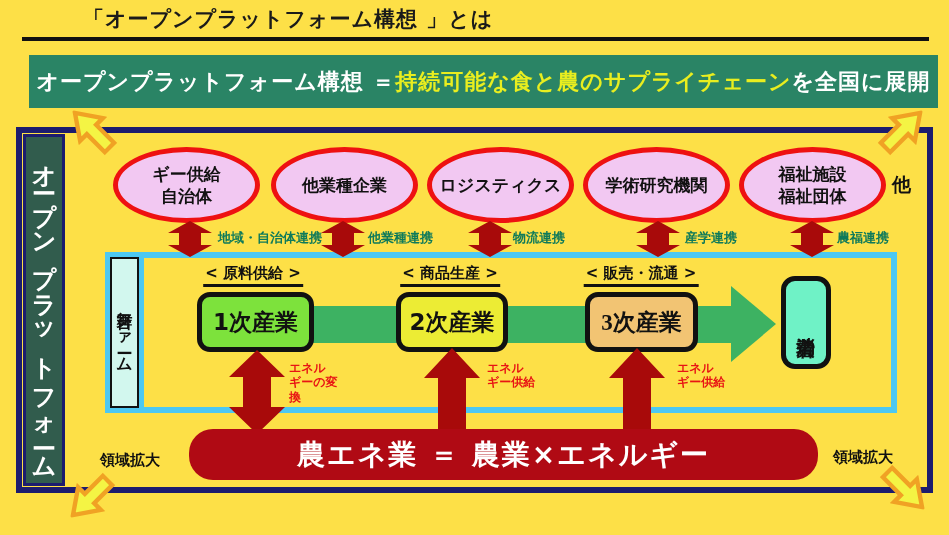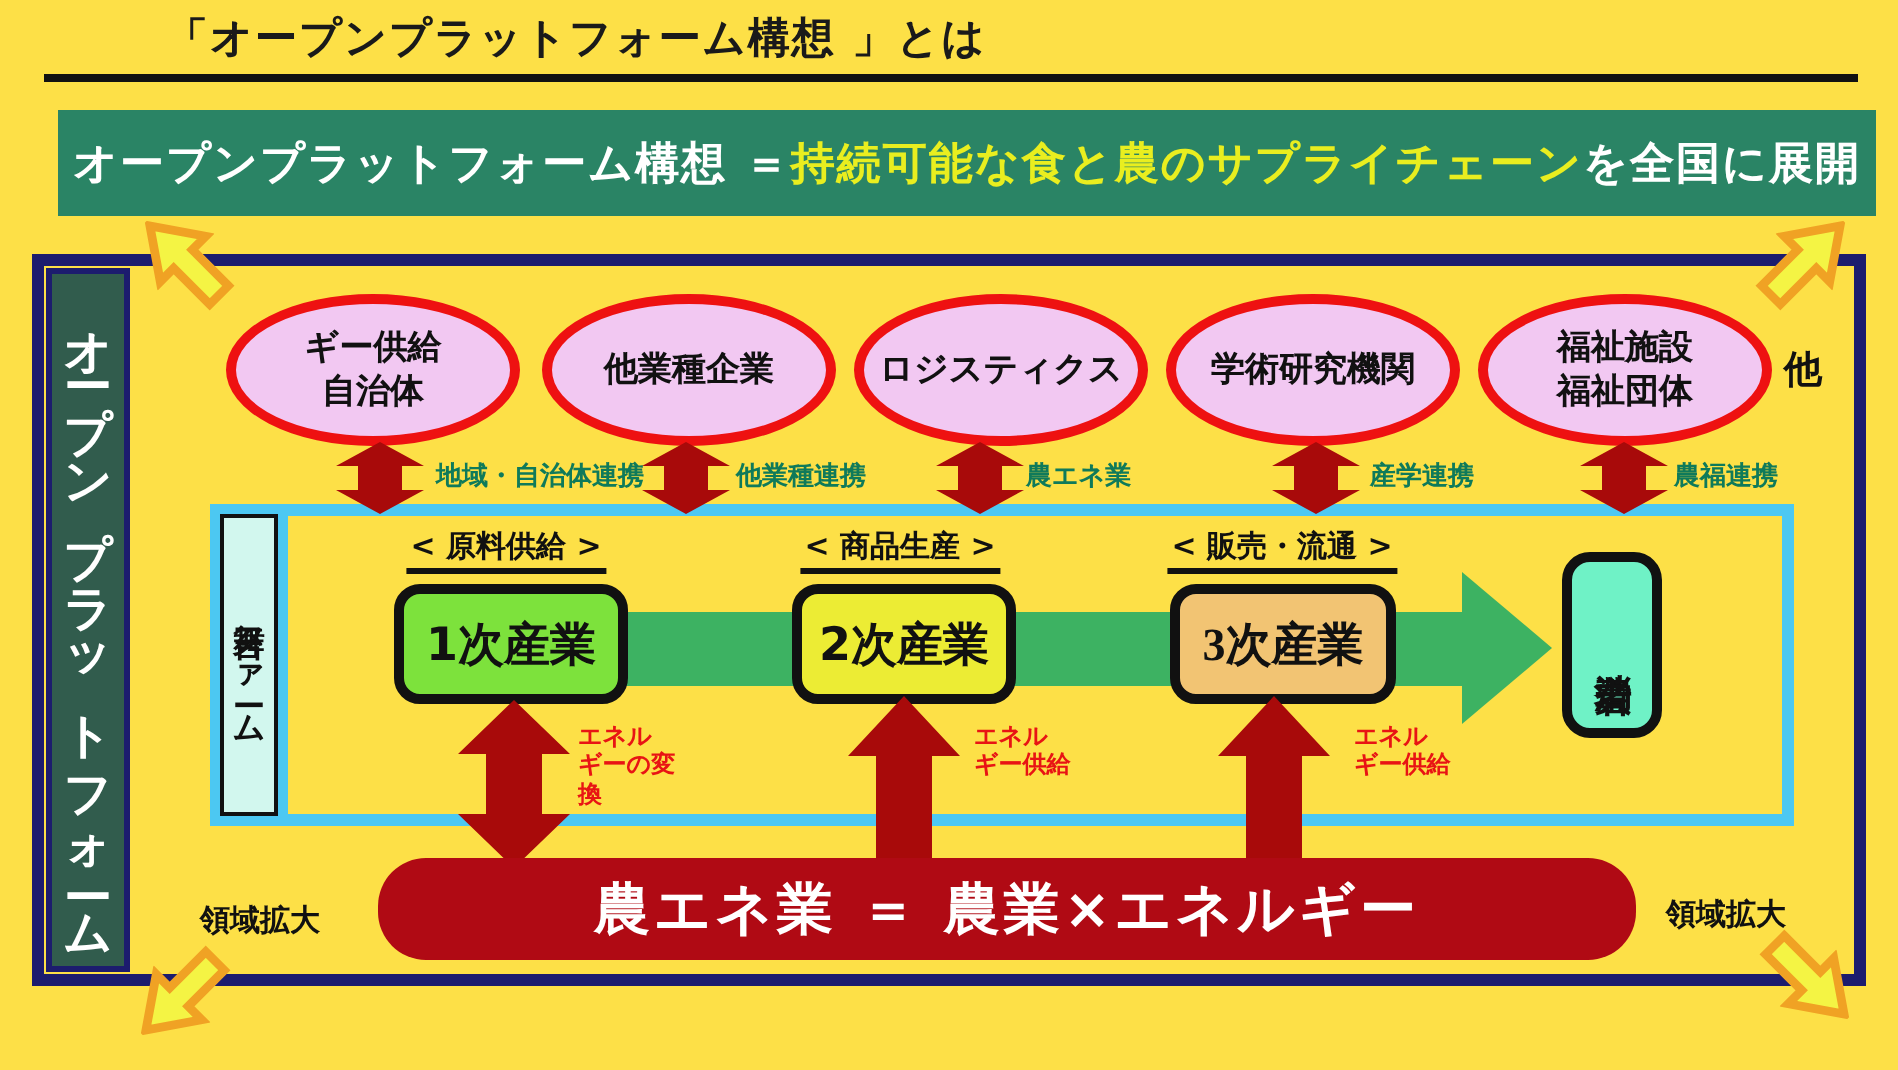--- a/index.html
+++ b/index.html
@@ -173,21 +173,21 @@
       </svg>
   </div>
   <div class="abs vlink" style="left:790px;">
     <svg viewBox="0 0 44 36">
         <polygon points="22,0 44,12 33,12 33,24 44,24 22,36 0,24 11,24 11,12 0,12" fill="#a80a0a"></polygon>
       </svg>
   </div>
 
   <div class="abs link-label" style="left:218px;">地域・自治体連携</div>
   <div class="abs link-label" style="left:368px;">他業種連携</div>
-  <div class="abs link-label" style="left:513px;">農エネ業</div>
+  <div class="abs link-label" style="left:513px;">物流連携</div>
   <div class="abs link-label" style="left:685px;">産学連携</div>
   <div class="abs link-label" style="left:837px;">農福連携</div>
 
   <div class="abs chain-header" style="left:253px;">&lt; 原料供給 &gt;</div>
   <div class="abs chain-header" style="left:450px;">&lt; 商品生産 &gt;</div>
   <div class="abs chain-header" style="left:641px;">&lt; 販売・流通 &gt;</div>
 
   <div class="abs flow-band"></div>
   <div class="abs flow-head">
     <svg viewBox="0 0 45 76">

